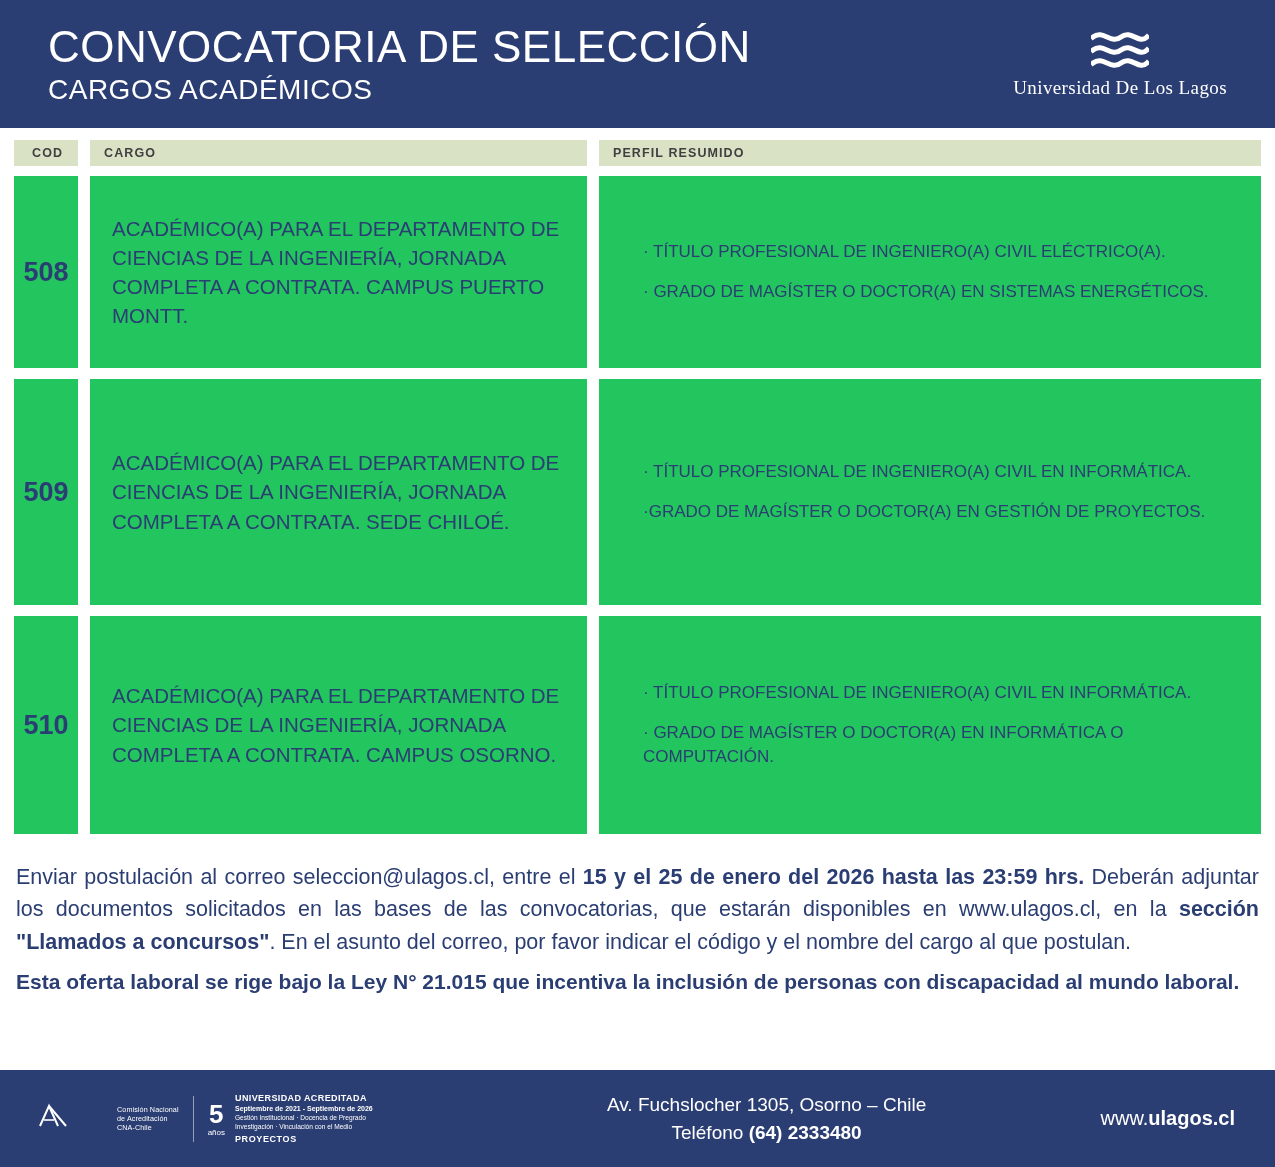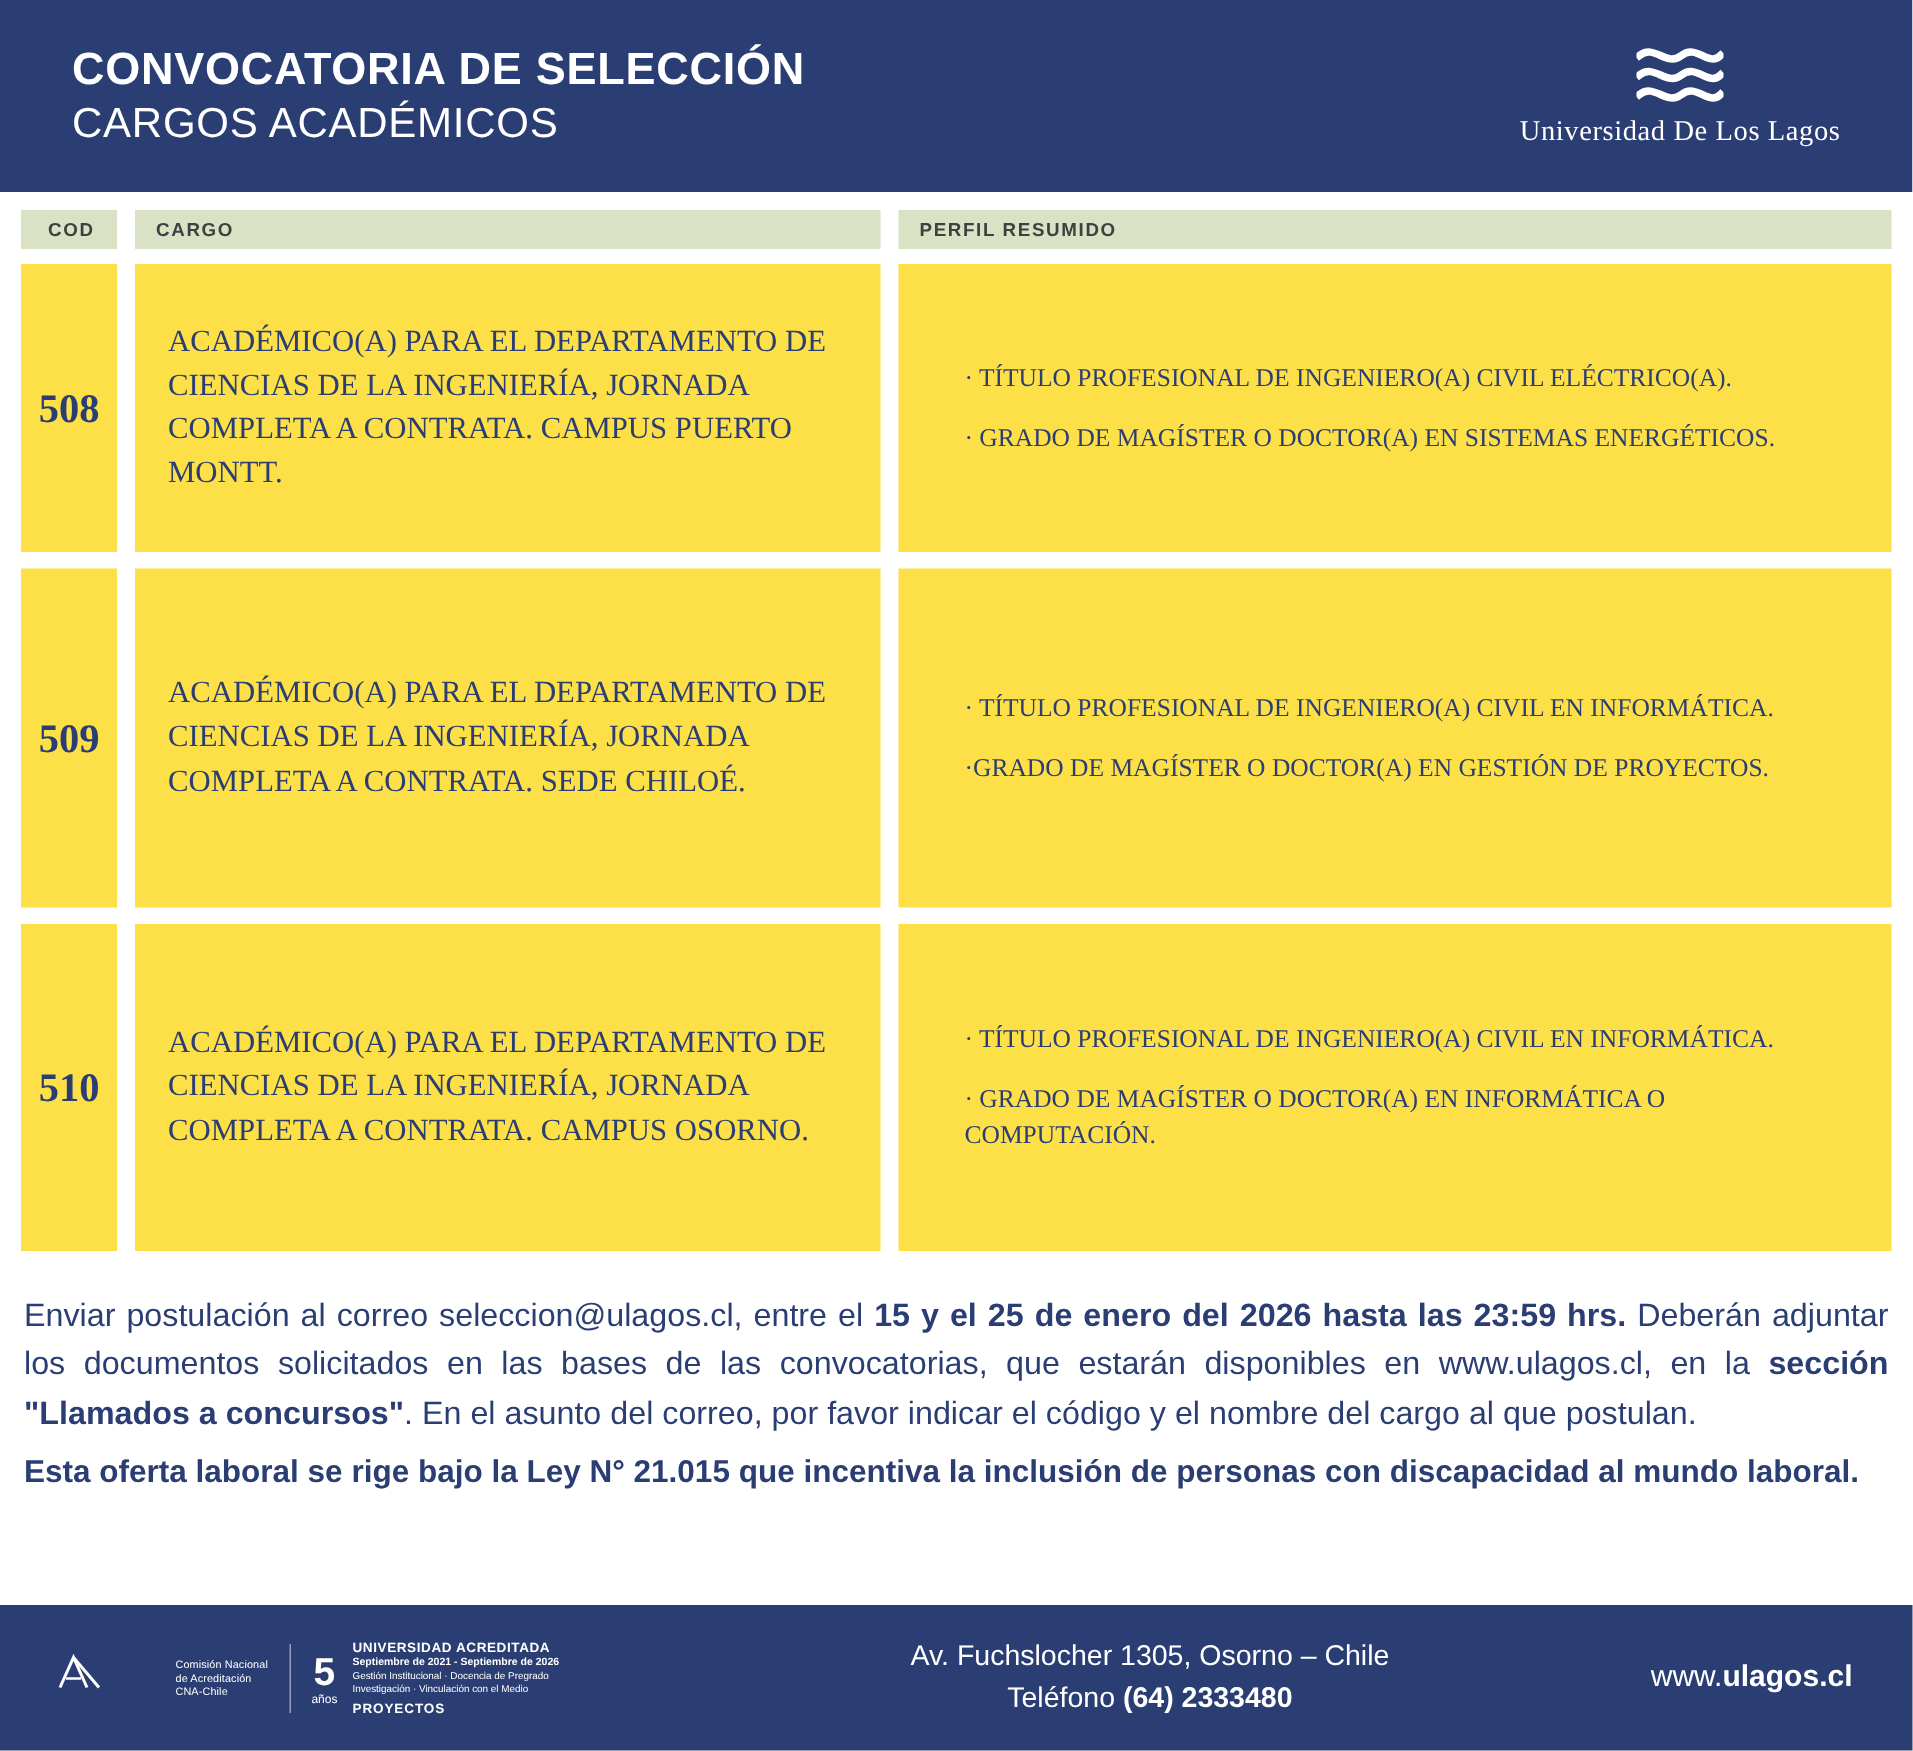--- a/index.html
+++ b/index.html
@@ -19,22 +19,22 @@
   .header {
     background: #2b3e73;
     height: 128px;
     display: flex;
     align-items: center;
     justify-content: space-between;
     padding: 0 48px 0 48px;
   }
   .header-titles { color: #ffffff; }
   .header-title-main {
-    font-size: 30px;
-    font-weight: bold;
+    font-size: 44px;
+    font-weight: normal;
     letter-spacing: 0.5px;
     line-height: 1.12;
     margin: 0;
   }
   .header-title-sub {
     font-size: 28px;
     font-weight: normal;
     letter-spacing: 0.5px;
     line-height: 1.15;
     margin: 2px 0 0 0;
@@ -82,24 +82,23 @@
   .th-cod { width: 64px; padding-left: 18px; }
   .th-cargo { flex: 1; }
   .th-perfil { width: 662px; }
 
   .row {
     display: flex;
     gap: 12px;
     margin-bottom: 11px;
   }
   .cell {
-    background: #fde047;
-    display: flex;
-    align-items: center;
-    font-family: Liberation Serif, serif;
+    background: #22c55e;
+    display: flex;
+    align-items: center;
   }
   .cell-cod {
     width: 64px;
     justify-content: center;
     font-size: 27px;
     font-weight: bold;
     color: #2b3e73;
   }
   .cell-cargo {
     flex: 1;

